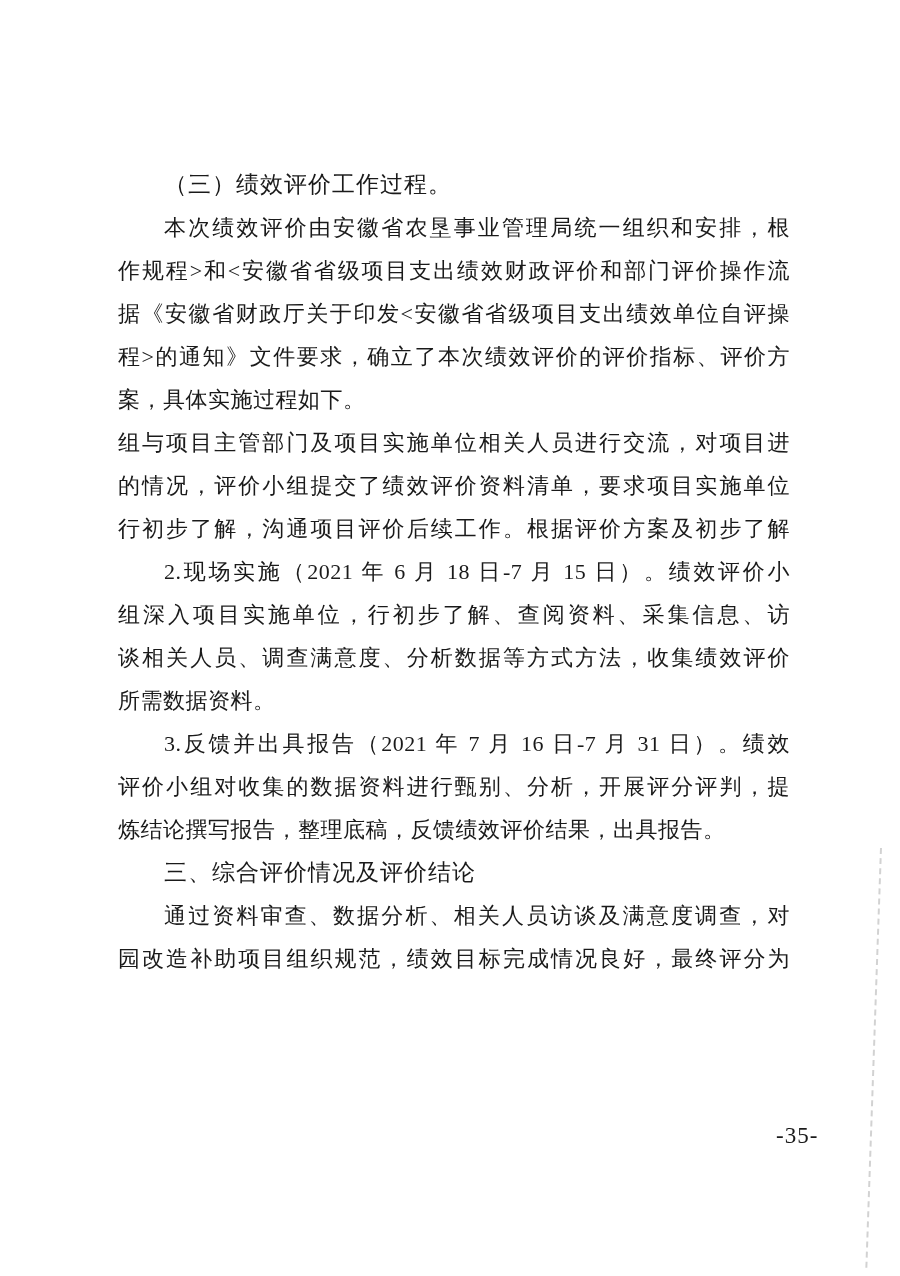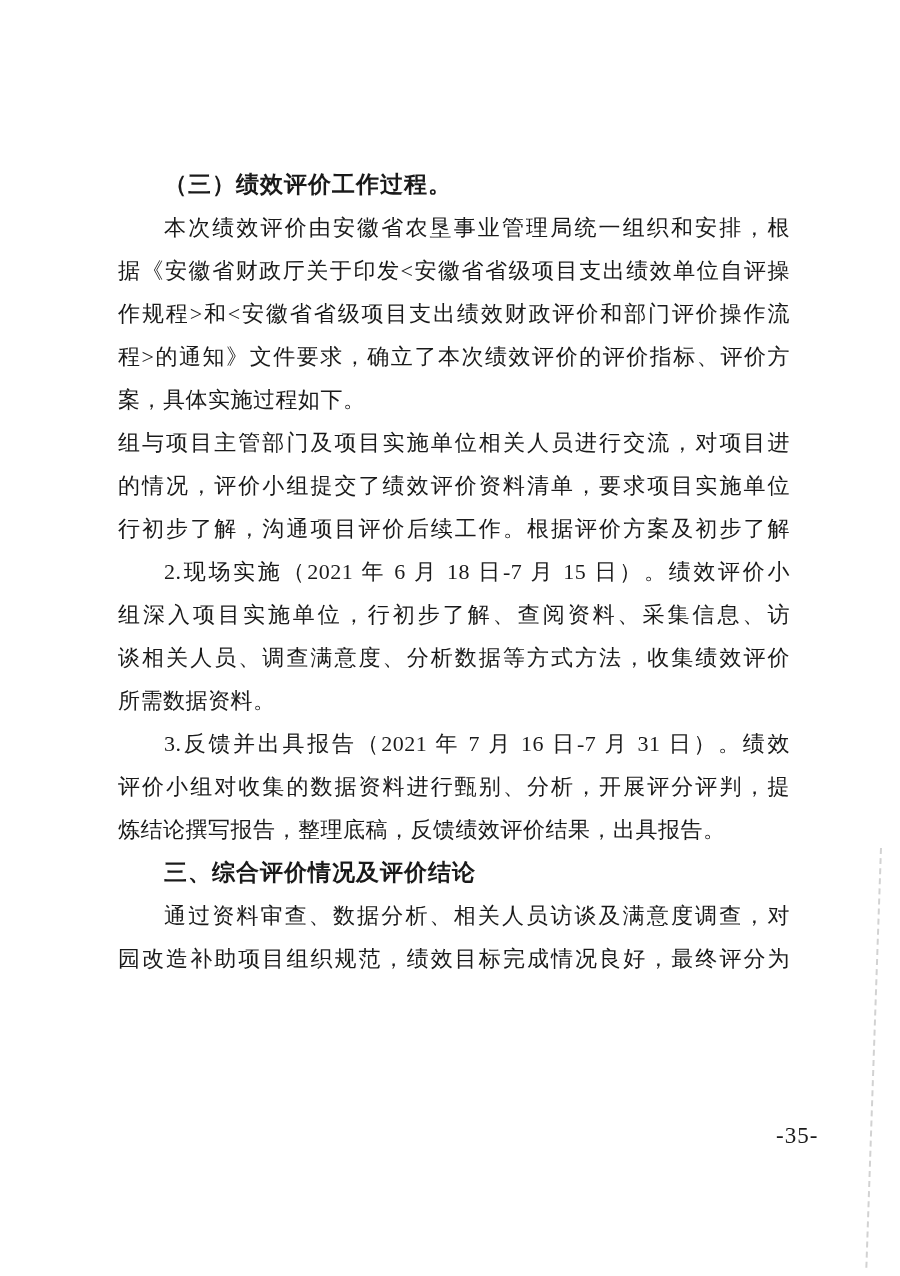--- a/index.html
+++ b/index.html
@@ -32,21 +32,21 @@
     letter-spacing: 0.5px;
   }
   .line.pl {
     text-align: left;
     text-align-last: left;
   }
   .line.ind {
     text-indent: 46px;
   }
   .line.hd {
-    font-weight: bold;
+    font-weight: normal;
     text-align: left;
     text-align-last: left;
     font-size: 23px;
     letter-spacing: 1px;
   }
   .page-number {
     position: absolute;
     left: 776px;
     top: 1121px;
     font-size: 23px;
@@ -70,22 +70,22 @@
 <body>
 
 <div class="page">
 
   <div class="doc">
 
     <div class="line hd ind">（三）绩效评价工作过程。</div>
 
     <div>
       <div class="line ind">本次绩效评价由安徽省农垦事业管理局统一组织和安排，根</div>
+      <div class="line">作规程&gt;和&lt;安徽省省级项目支出绩效财政评价和部门评价操作流</div>
       <div class="line">据《安徽省财政厅关于印发&lt;安徽省省级项目支出绩效单位自评操</div>
-      <div class="line">作规程&gt;和&lt;安徽省省级项目支出绩效财政评价和部门评价操作流</div>
       <div class="line">程&gt;的通知》文件要求，确立了本次绩效评价的评价指标、评价方</div>
       <div class="line pl">案，具体实施过程如下。</div>
     </div>
 
     <div>
       <div class="line">组与项目主管部门及项目实施单位相关人员进行交流，对项目进</div>
       <div class="line">的情况，评价小组提交了绩效评价资料清单，要求项目实施单位</div>
       <div class="line">行初步了解，沟通项目评价后续工作。根据评价方案及初步了解</div>
     </div>
 

